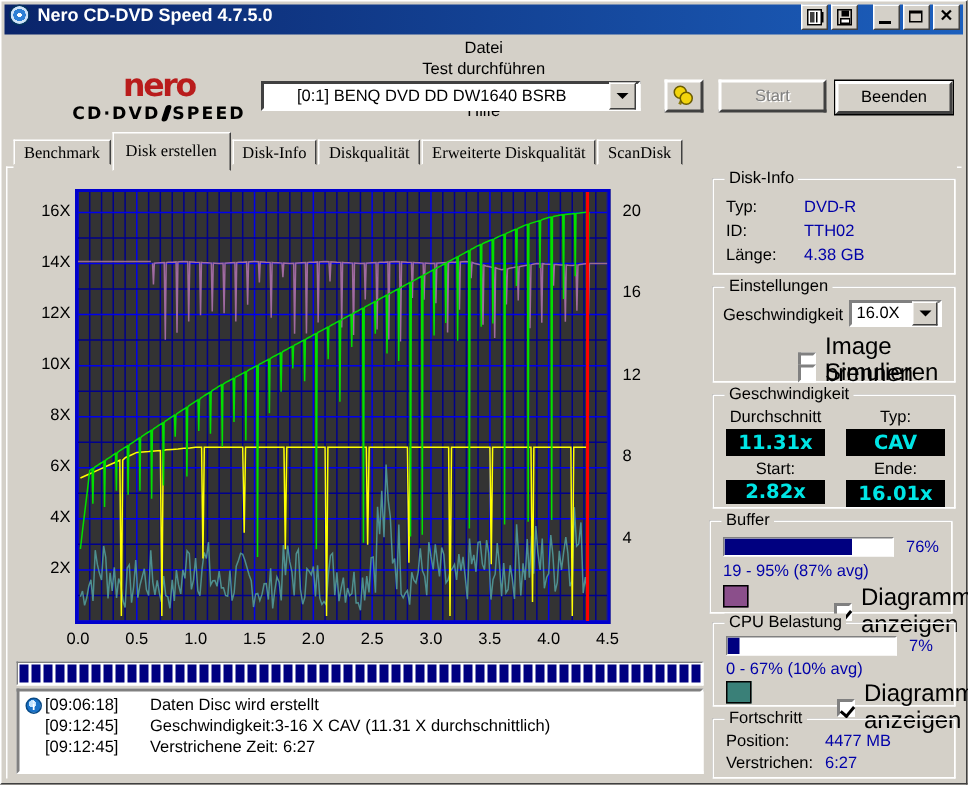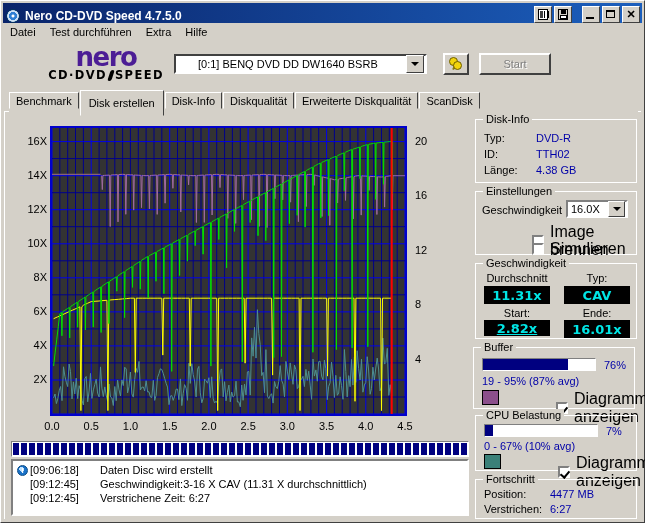--- a/index.html
+++ b/index.html
@@ -17,21 +17,21 @@
     background:#d4d0c8;
     border:2px solid #d4d0c8;
     box-sizing:border-box;
     border-top:1px solid #fff;border-left:1px solid #fff;
     border-right:1px solid #404040;border-bottom:1px solid #404040;
   }
   
   .titlebar{
     position:absolute;left:2px;top:2px;width:639px;height:20px;
     background:linear-gradient(to right,#0a246a,#1c5fbd);
-    display:flex;align-items:flex-end;
+    display:flex;align-items:flex-start;
   }
   .title-icon{
     width:16px;height:14px;margin-left:2px;margin-right:4px;
     position:relative;flex:none;
   }
   .title-icon .disc{
     position:absolute;left:1px;top:0px;width:14px;height:14px;border-radius:50%;
     background:radial-gradient(circle at 50% 50%,#fff 0 18%,#2e7fd4 19% 48%,#cfe3f7 49% 70%,#1b5ea8 71% 100%);
     border:1px solid #06335e;box-sizing:border-box;
   }
@@ -62,30 +62,30 @@
   .ic-clip:after{content:"";position:absolute;left:1px;top:1px;width:3px;height:7px;background:#000;opacity:.75;}
   .ic-clip:before{content:"";position:absolute;left:5px;top:1px;width:3px;height:7px;border-left:1px solid #000;border-right:1px solid #000;}
   
   .ic-flop{position:absolute;left:3px;top:2px;width:10px;height:11px;border:1px solid #000;box-sizing:border-box;background:#d4d0c8;}
   .ic-flop:before{content:"";position:absolute;left:2px;top:0px;width:5px;height:4px;background:#000;}
   .ic-flop:after{content:"";position:absolute;left:1px;bottom:0px;width:7px;height:4px;background:#fff;border:1px solid #000;box-sizing:border-box;}
 
   
   .menubar{
     position:absolute;left:2px;top:24px;width:639px;height:17px;
-    display:flex;font-size:11px;
+    display:flex;align-items:center;font-size:11px;flex-direction:column;
   }
   .menubar span{padding:1px 7px;white-space:nowrap;}
 
   
   .toprow{position:absolute;left:2px;top:44px;width:639px;height:42px;}
   .logo{position:absolute;left:28px;top:0px;width:150px;height:40px;}
   .logo .nero{
-    font-family:"DejaVu Sans",sans-serif;font-weight:bold;font-size:26px;
-    letter-spacing:-1.5px;line-height:24px;color:#4c1d95;text-align:center;
+    font-family:"DejaVu Sans",sans-serif;font-weight:bold;font-size:21px;
+    letter-spacing:-1.5px;line-height:24px;color:#b91c1c;text-align:center;
   }
   .logo .sub{
     font-family:"DejaVu Sans",sans-serif;font-weight:bold;font-size:11.5px;
     letter-spacing:1.4px;line-height:13px;color:#000;text-align:center;
     display:flex;align-items:center;justify-content:center;gap:1px;
   }
   .logo .slash{display:inline-block;transform:skewX(-18deg);width:4px;height:11px;background:#000;border-radius:2px;margin:0 1px;}
   .combo{
     position:absolute;left:171px;top:9px;width:253px;height:20px;
     background:#fff;
@@ -116,21 +116,21 @@
     font-size:11px;
   }
   .btn-start{position:absolute;left:476px;top:8px;width:72px;height:22px;color:#808080;text-shadow:1px 1px 0 #fff;}
   .btn-quit{position:absolute;left:553px;top:8px;width:78px;height:22px;border:1px solid #000;}
   .btn-quit .inner{
     width:100%;height:100%;background:#d4d0c8;
     border:2px solid;border-color:#fff #404040 #404040 #fff;box-sizing:border-box;
     display:flex;align-items:center;justify-content:center;
   }
   
-  .tabstrip{position:absolute;left:8px;top:91px;width:629px;height:19px;display:flex;align-items:flex-start;}
+  .tabstrip{position:absolute;left:8px;top:91px;width:629px;height:19px;display:flex;align-items:center;font-family:Liberation Serif, serif;}
   .tab{
     height:17px;padding:0 6px;background:#d4d0c8;
     border:1px solid;border-color:#fff #404040 #d4d0c8 #fff;
     display:flex;align-items:center;font-size:11px;box-sizing:border-box;
     margin-right:1px;
   }
   .tab.active{
     height:19px;background:#d4d0c8;font-weight:normal;
     border-color:#fff #404040 #d4d0c8 #fff;
     margin-top:-2px;padding:12px 8px;z-index:3;position:relative;
@@ -279,20 +279,23 @@
 
     <div class="eject-btn">
       <div class="eject-ico">
         <div class="st"></div>
           <div class="d1"></div>
           <div class="d2"></div>
       </div>
     </div>
 
     <div class="btn btn-start">Start</div>
+    <div class="btn-quit">
+      <div class="inner">Beenden</div>
+    </div>
   </div>
 
   <div class="tabstrip">
     <div class="tab">Benchmark</div>
     <div class="tab active">Disk erstellen</div>
     <div class="tab">Disk-Info</div>
     <div class="tab">Diskqualität</div>
     <div class="tab">Erweiterte Diskqualität</div>
     <div class="tab">ScanDisk</div>
   </div>
@@ -438,21 +441,21 @@
 
   <div class="grp" style="left:474px;top:262px;width:162px;height:76px;">
     <div class="inner"></div>
     <div class="grp-title">Geschwindigkeit</div>
     <div class="cap" style="left:4px;top:8px;width:74px;">Durchschnitt</div>
     <div class="cap" style="left:84px;top:8px;width:74px;">Typ:</div>
     <div class="lcd" style="left:8px;top:22px;width:66px;height:18px;">11.31x</div>
     <div class="lcd" style="left:88px;top:22px;width:66px;height:18px;">CAV</div>
     <div class="cap" style="left:4px;top:43px;width:74px;">Start:</div>
     <div class="cap" style="left:84px;top:43px;width:74px;">Ende:</div>
-    <div class="lcd" style="left:8px;top:56px;width:66px;height:16px;text-decoration:underline;">2.82x</div>
+    <div class="lcd" style="left:8px;top:56px;width:66px;height:16px;">2.82x</div>
     <div class="lcd" style="left:88px;top:56px;width:66px;height:18px;">16.01x</div>
   </div>
 
   <div class="grp" style="left:472px;top:346px;width:162px;height:62px;">
     <div class="inner"></div>
     <div class="grp-title">Buffer</div>
     <div class="pbar" style="left:8px;top:10px;width:114px;height:13px;">
       <div class="fill" id="buffer-fill" style="width: 76%;"></div>
     </div>
     <div class="kv val-blue" style="left:130px;top:11px;">76%</div>

